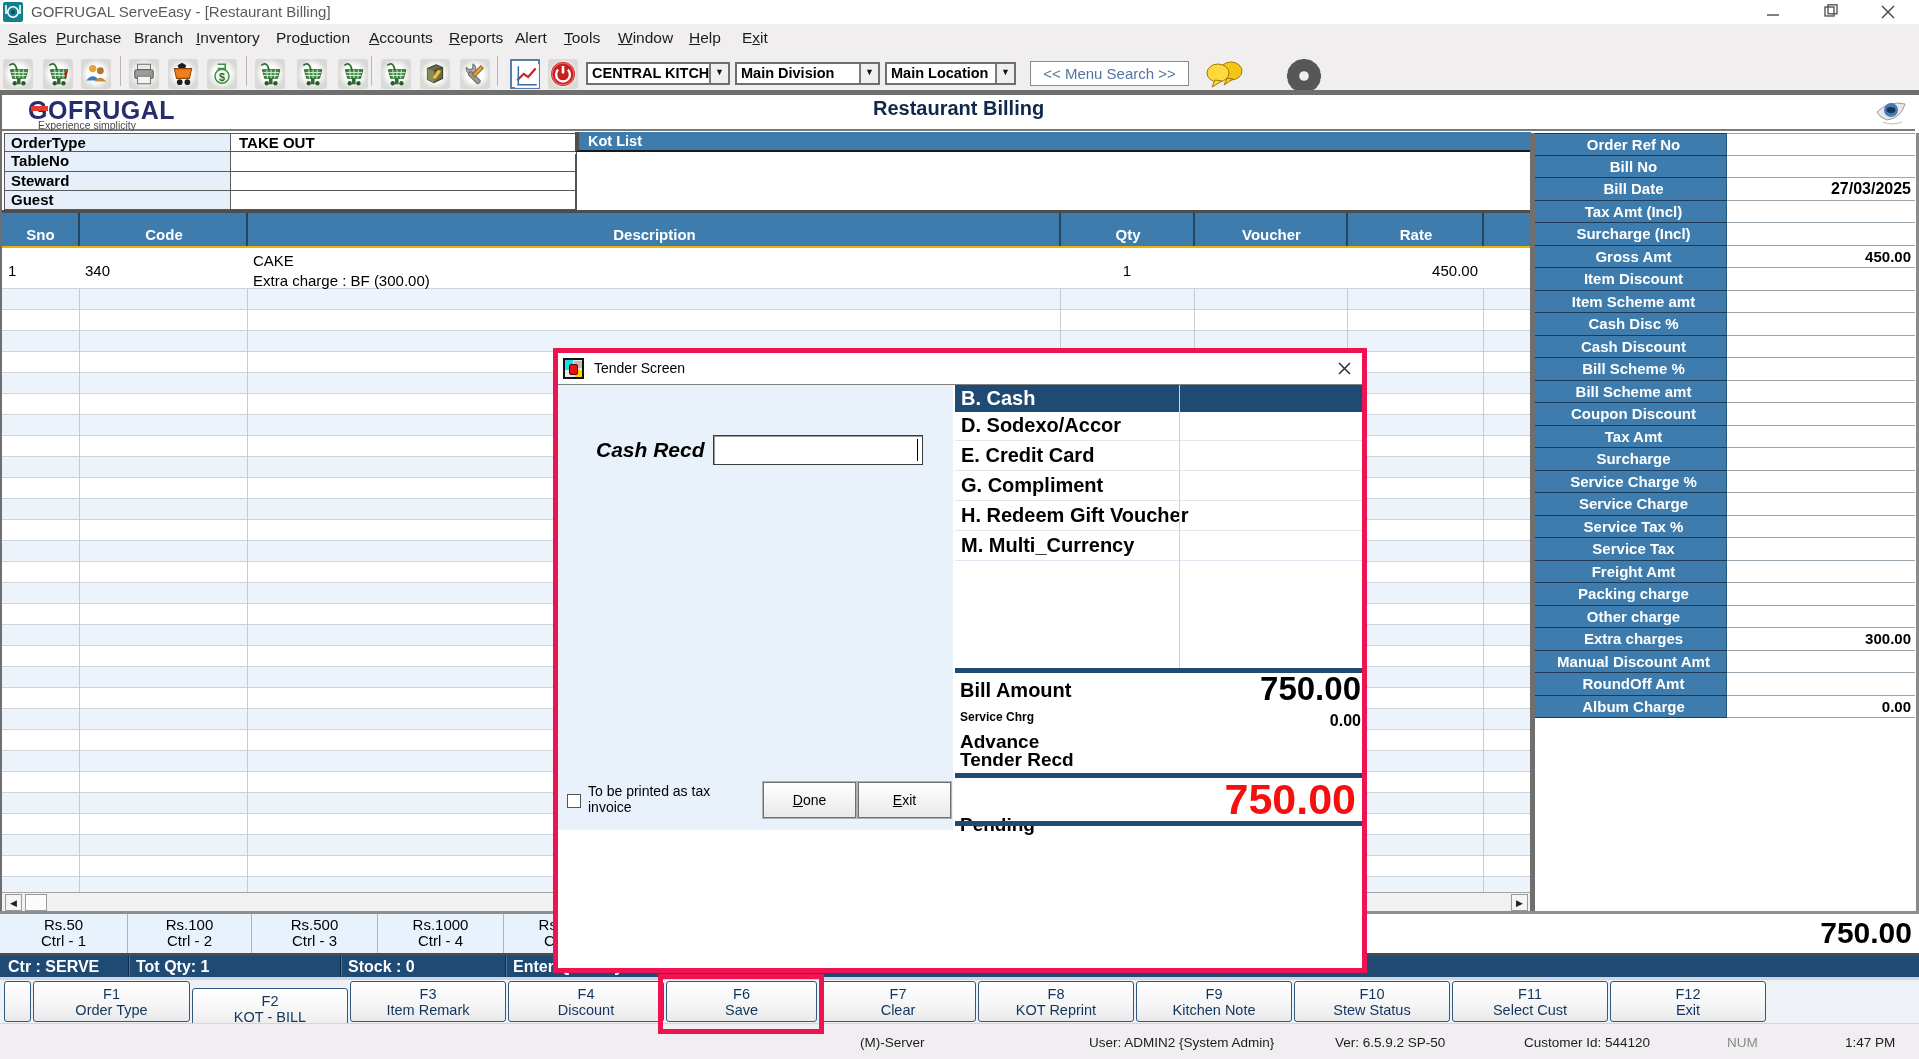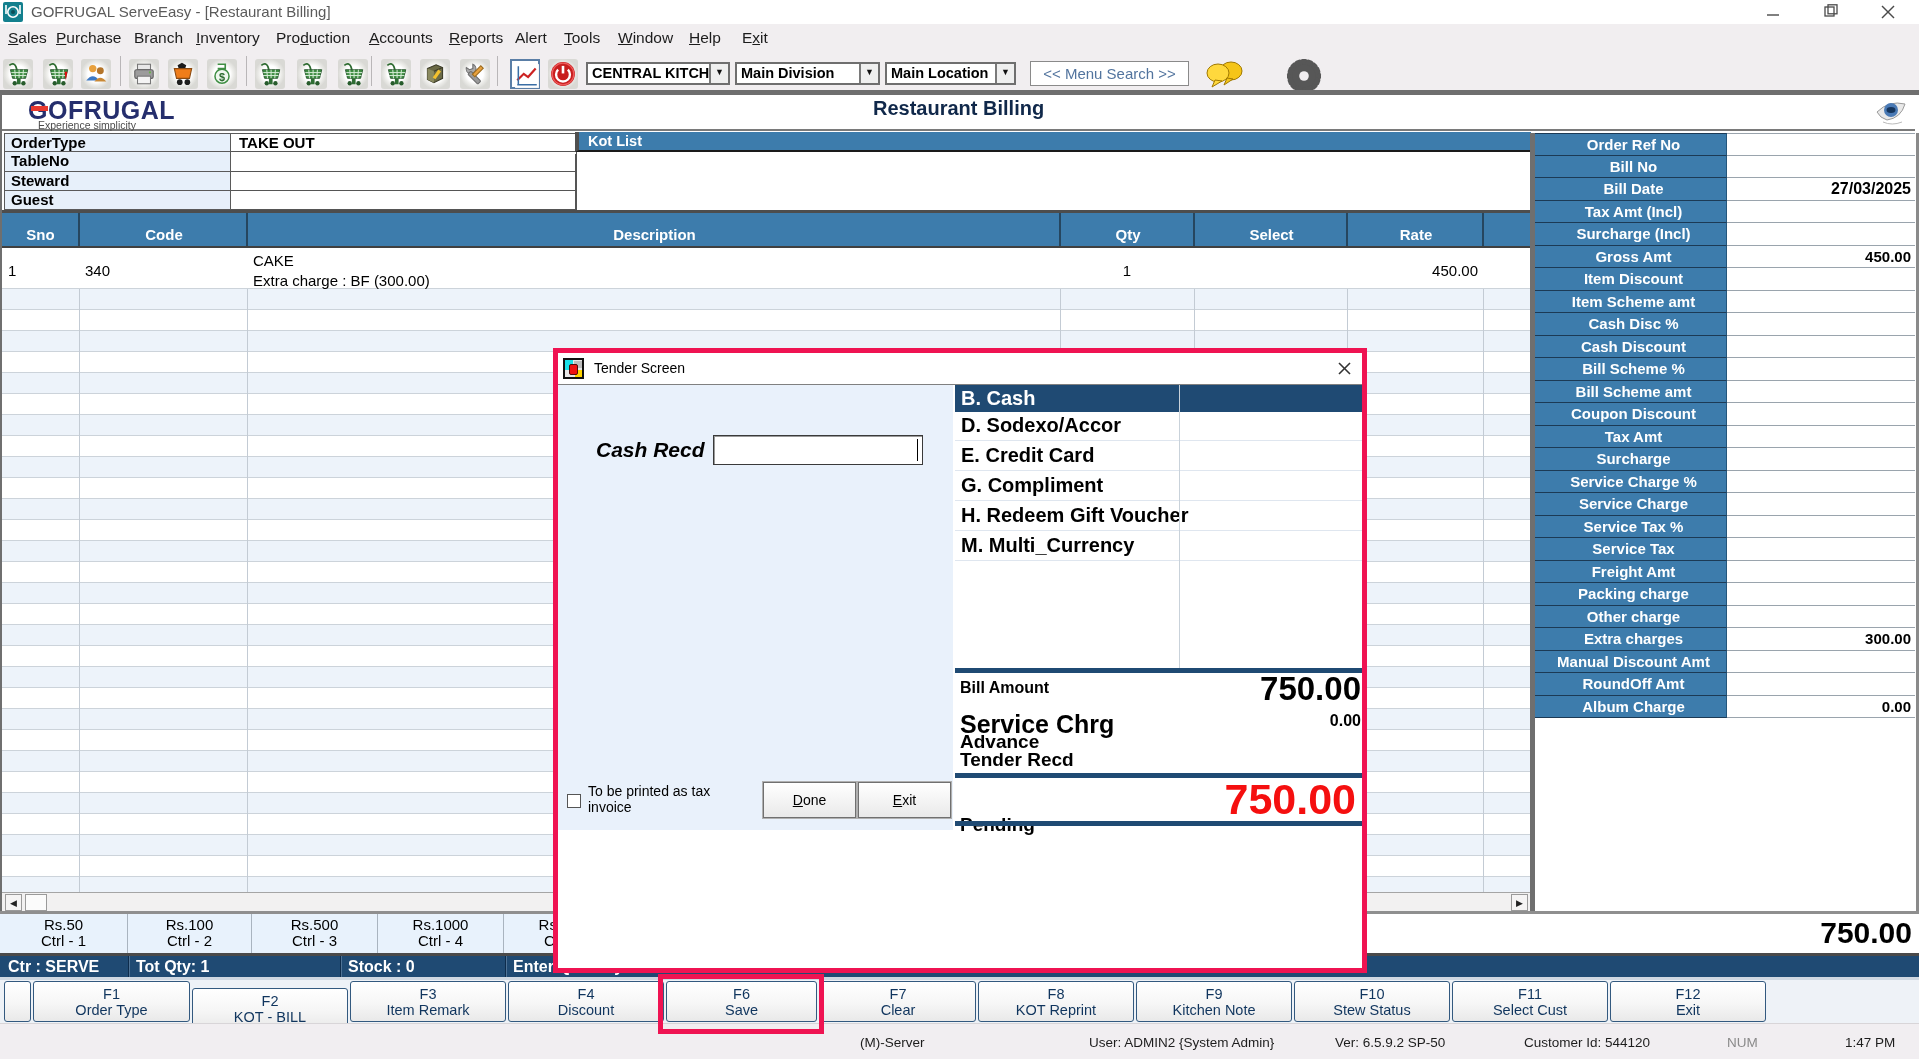--- a/index.html
+++ b/index.html
@@ -21,21 +21,21 @@
 #topborder { left:0; top:90px; width:1919px; height:5px; background:#6f6f6f; }
 
 #logoband { left:2px; top:95px; width:1913px; height:36px; background:#fff; border-bottom:2px solid #7a7a7a; }
 #rbtitle { left:873px; top:97px; width:200px; font-size:20px; color:#10284a; font-weight:bold; }
 
 .flabel { position:absolute; left:4px; width:227px; height:19.25px; background:#e7f0fa; border:1px solid #5a5a5a; border-top:none; font-size:15px; font-weight:bold; color:#000; padding-left:6px; line-height:17px; }
 .fval { position:absolute; left:231px; width:346px; height:19.25px; background:#fff; border-bottom:1px solid #555; border-right:1px solid #555; font-size:15px; font-weight:bold; color:#000; padding-left:8px; line-height:17px; }
 #kothead { left:575px; top:132px; width:956px; height:20px; background:#3d7cac; color:#fff; font-weight:bold; font-size:14.5px; line-height:18px; padding-left:9px; border-left:4px solid #4f4f4f; border-bottom:2px solid #1a1a1a; }
 #kotbody { left:575px; top:154px; width:956px; height:56px; background:#fff; border-left:2px solid #555; }
 
-#gridhead { left:0px; top:210px; width:1530px; height:38px; background:#3d7cac; border-top:3px solid #4d4d4d; border-bottom:2px solid #404040;padding-left:23px; }
+#gridhead { left:0px; top:210px; width:1530px; height:38px; background:#3d7cac; border-top:3px solid #4d4d4d; border-bottom:2px solid #eab308;padding-left:23px; }
 .gh { position:absolute; top:13px; font-size:15px; font-weight:bold; color:#fff; text-align:center; }
 .ghsep { position:absolute; top:0px; width:2px; height:33px; background:#26465f; }
 #gridbody { left:2px; top:248px; width:1528px; height:644px; background:#fff; }
 #rows { left:2px; top:289px; width:1528px; height:603px;
   background:repeating-linear-gradient(to bottom, #edf3fa 0px, #edf3fa 20.5px, #ccd3da 20.5px, #ccd3da 21px, #ffffff 21px, #ffffff 41.5px, #ccd3da 41.5px, #ccd3da 42px); }
 .vline { position:absolute; top:248px; width:1px; height:644px; background:#c3cbd4; }
 #cakerow { left:2px; top:248px; width:1528px; height:41px; background:#fff; border-bottom:1px solid #ccd3da; }
 .cell { position:absolute; font-size:15px; color:#000; }
 #leftedge { left:0; top:95px; width:2px; height:816px; background:#6f6f6f; }
 #rightedge { left:1916px; top:133px; width:3px; height:778px; background:#8a8a8a; }
@@ -265,21 +265,21 @@
   <div class="fval" style="top:171.5px;"></div>
   <div class="fval" style="top:190.75px;"></div>
   <div class="abs" id="kothead">Kot List</div>
   <div class="abs" id="kotbody"></div>
 
   <div class="abs" id="gridhead">
     <span class="gh" style="left:2px;width:77px;">Sno</span>
     <span class="gh" style="left:81px;width:166px;">Code</span>
     <span class="gh" style="left:249px;width:811px;">Description</span>
     <span class="gh" style="left:1062px;width:132px;">Qty</span>
-    <span class="gh" style="left:1196px;width:151px;">Select</span>
+    <span class="gh" style="left:1196px;width:151px;">Voucher</span>
     <span class="gh" style="left:1349px;width:134px;">Rate</span>
     <span class="ghsep" style="left:78px"></span>
     <span class="ghsep" style="left:246px"></span>
     <span class="ghsep" style="left:1059px"></span>
     <span class="ghsep" style="left:1193px"></span>
     <span class="ghsep" style="left:1346px"></span>
     <span class="ghsep" style="left:1482px"></span>
   </div>
   <div class="abs" id="gridbody"></div>
   <div class="abs" id="rows"></div>
@@ -438,23 +438,23 @@
     </div>
     <div class="abs" id="dlgright">
       <div class="abs" id="bcash">B. Cash<div class="abs" style="left:224px;top:0;width:1px;height:27px;background:#5d7f9f;"></div></div>
       <div class="trow" style="top:55.5px;">E. Credit Card</div>
       <div class="trow" style="top:25.5px;">D. Sodexo/Accor</div>
       <div class="trow" style="top:85.5px;">G. Compliment</div>
       <div class="trow" style="top:115.5px;">H. Redeem Gift Voucher</div>
       <div class="trow" style="top:145.5px;">M. Multi_Currency</div>
       <div class="abs" id="tdivider"></div>
       <div class="navyline" style="top:283px;"></div>
-      <span class="abs" style="left:5px;top:294px;font-size:16px;font-weight:bold;color:#000;">Bill Amount</span>
+      <span class="abs" style="left:5px;top:294px;font-size:20px;font-weight:bold;color:#000;">Bill Amount</span>
       <span class="abs" style="left:180px;top:285px;width:226px;text-align:right;font-size:33px;font-weight:bold;color:#000;">750.00</span>
-      <span class="abs" style="left:5px;top:325px;font-size:25px;font-weight:bold;color:#000;">Service Chrg</span>
+      <span class="abs" style="left:5px;top:325px;font-size:12px;font-weight:bold;color:#000;">Service Chrg</span>
       <span class="abs" style="left:250px;top:327px;width:156px;text-align:right;font-size:16px;font-weight:bold;color:#000;">0.00</span>
       <span class="abs" style="left:5px;top:346px;font-size:19px;font-weight:bold;color:#000;">Advance</span>
       <span class="abs" style="left:5px;top:364px;font-size:19px;font-weight:bold;color:#000;">Tender Recd</span>
       <div class="navyline" style="top:388px;"></div>
       <span class="abs" style="left:5px;top:429px;font-size:19px;font-weight:bold;color:#000;">Pending</span>
       <span class="abs" style="left:127px;top:390px;width:274px;text-align:right;font-size:43px;font-weight:bold;color:#f50f0f;">750.00</span>
       <div class="navyline" style="top:436px;"></div>
     </div>
   </div>
   <div class="pinkrect" style="left:658px;top:974px;width:166px;height:60px;"></div>

